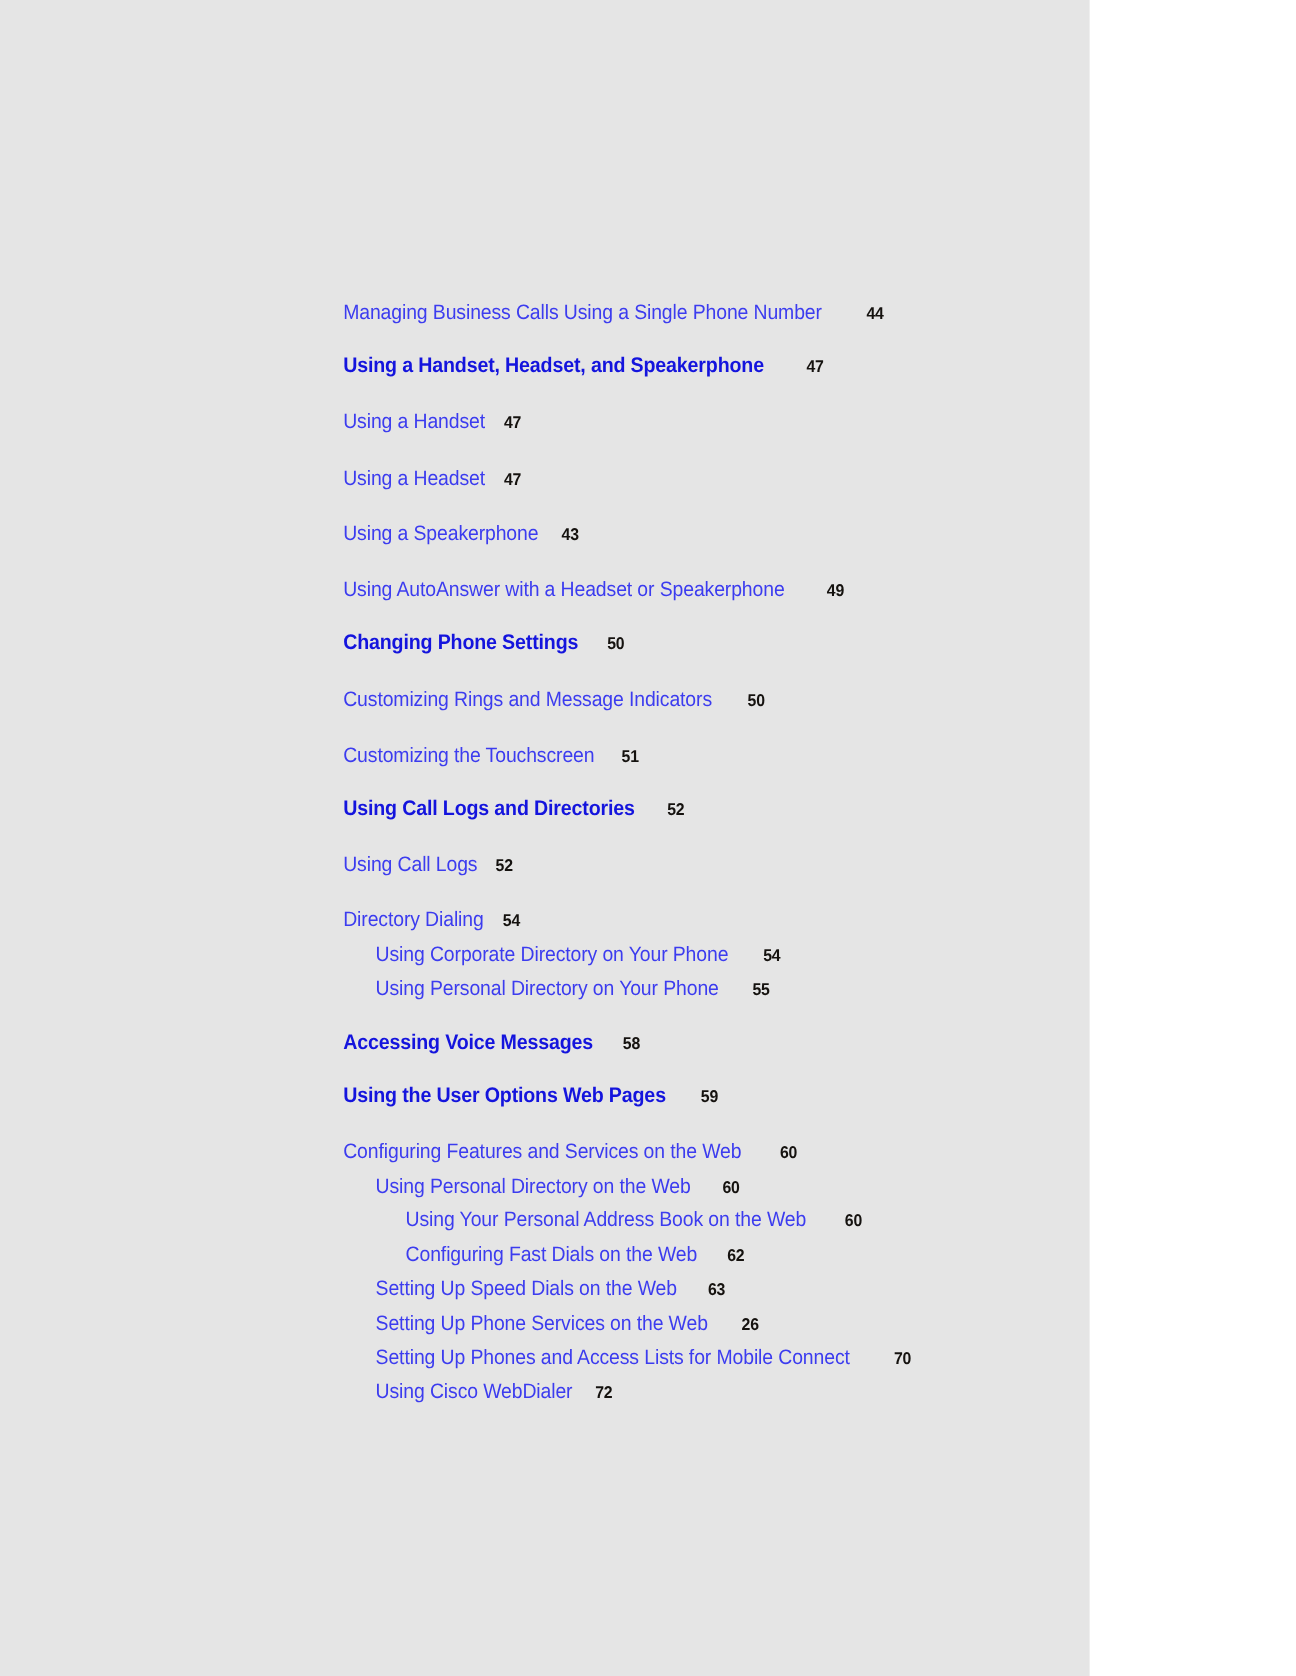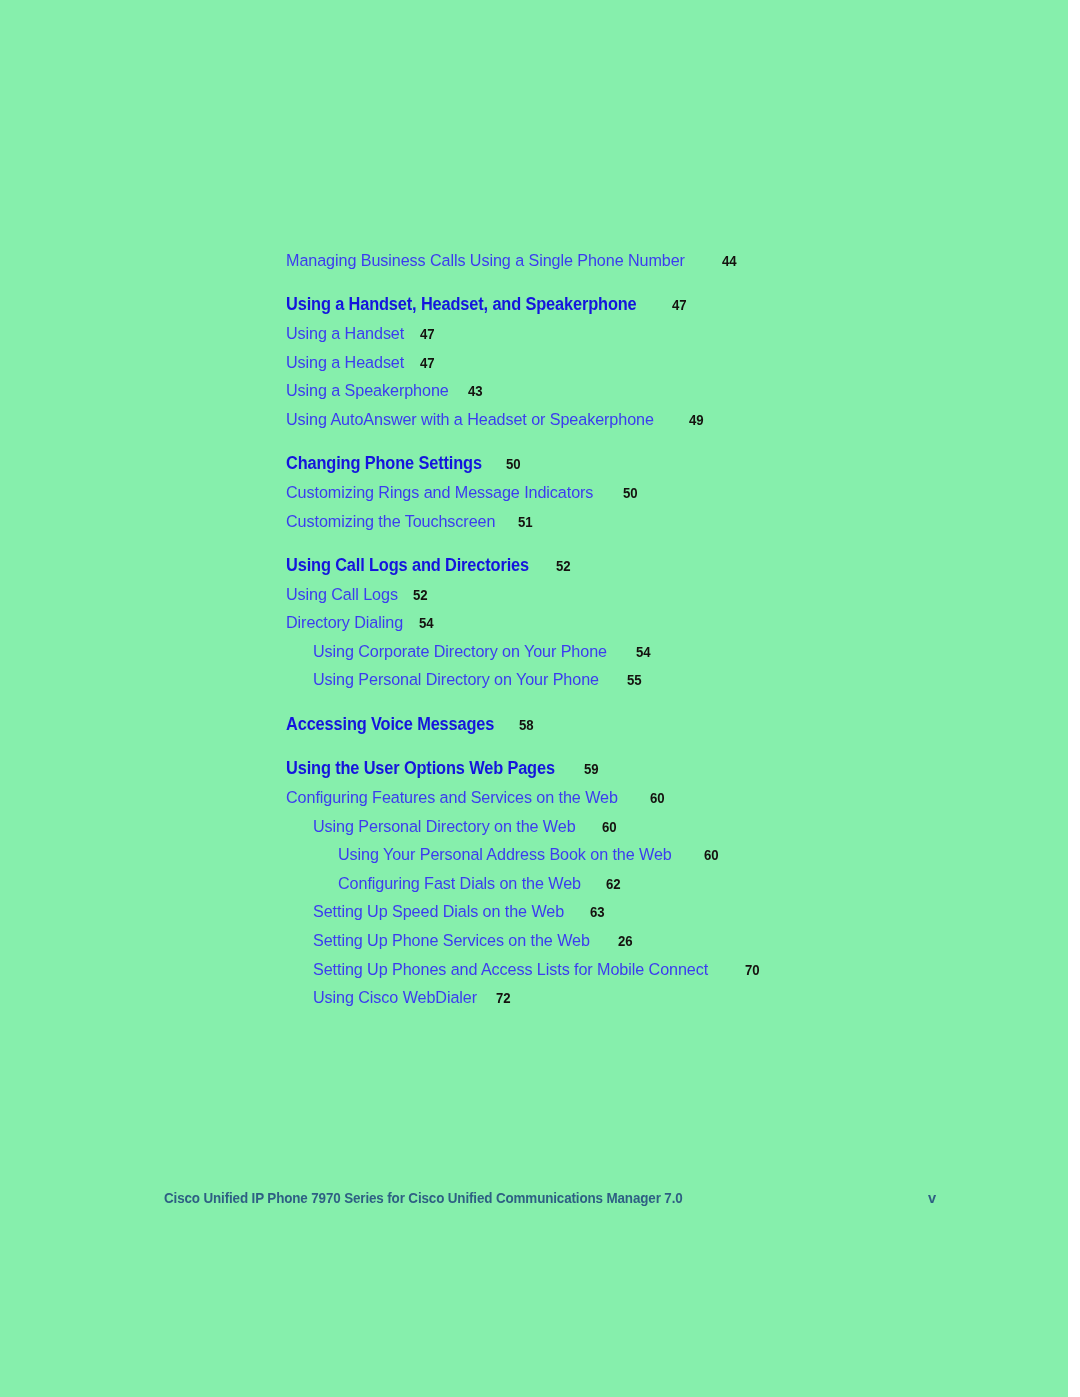--- a/index.html
+++ b/index.html
@@ -12,23 +12,23 @@
     height: 1397px;
     position: relative;
     font-family: "Liberation Sans", "DejaVu Sans", sans-serif;
     -webkit-font-smoothing: antialiased;
   }
 
   .page {
     position: absolute;
     left: 0;
     top: 0;
-    width: 1068px;
+    width: 908px;
     height: 1397px;
-    background: #86efac;
+    background: #e5e5e5;
     overflow: hidden;
   }
 
   
   .toc {
     position: absolute;
     left: 286px;
     top: 246px;
     width: 700px;
   }
@@ -55,21 +55,21 @@
     color: #15120f;
     transform: scaleX(0.93);
     transform-origin: left center;
     display: inline-block;
     vertical-align: baseline;
     margin-left: 7px;
     letter-spacing: -0.2px;
   }
 
   
-  .lvl-0 { padding-left: 0px; }
+  .lvl-0 { padding-left: 0px; margin-top: 18px; }
   .lvl-1 { padding-left: 27px; }
   .lvl-2 { padding-left: 52px; }
 
   .lvl-0 .title,
   .lvl-1 .title,
   .lvl-2 .title {
     color: #3c3cef;
     font-weight: normal;
   }
 
@@ -145,18 +145,14 @@
       <div class="toc-entry lvl-0"><span class="title">Configuring Features and Services on the Web</span><span class="pagenum">60</span></div>
       <div class="toc-entry lvl-1"><span class="title">Using Personal Directory on the Web</span><span class="pagenum">60</span></div>
       <div class="toc-entry lvl-2"><span class="title">Using Your Personal Address Book on the Web</span><span class="pagenum">60</span></div>
       <div class="toc-entry lvl-2"><span class="title">Configuring Fast Dials on the Web</span><span class="pagenum">62</span></div>
       <div class="toc-entry lvl-1"><span class="title">Setting Up Speed Dials on the Web</span><span class="pagenum">63</span></div>
       <div class="toc-entry lvl-1"><span class="title">Setting Up Phone Services on the Web</span><span class="pagenum">26</span></div>
       <div class="toc-entry lvl-1"><span class="title">Setting Up Phones and Access Lists for Mobile Connect</span><span class="pagenum">70</span></div>
       <div class="toc-entry lvl-1"><span class="title">Using Cisco WebDialer</span><span class="pagenum">72</span></div>
     </div>
 
-  <div class="footer">
-    <span class="footer-text">Cisco Unified IP Phone 7970 Series for Cisco Unified Communications Manager 7.0</span>
-    <span class="footer-page">v</span>
-  </div>
 
 </div>
 
 </body></html>

